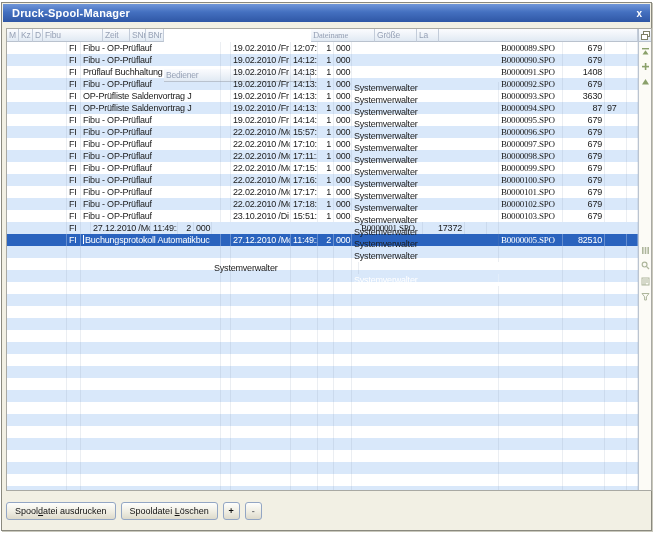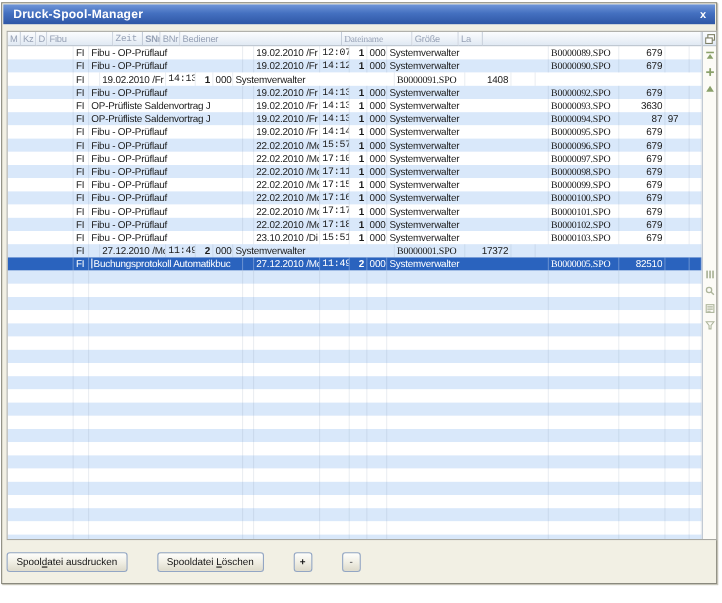--- a/index.html
+++ b/index.html
@@ -38,36 +38,36 @@
   .trow{display:flex;height:12px;background:#FFFFFF;padding-left:48px;}
   .trow.alt{background:var(--row-alt);}
   .trow.selected{background:var(--selection);color:#FFFFFF;}
   .tcell{height:12px;font-size:9px;color:#1A1A1A;letter-spacing:-.2px;
          border-right:1px solid rgba(130,150,175,0.16);
          padding:1px 2px 0 2px;white-space:nowrap;overflow:hidden;}
   .trow.selected .tcell{color:#FFFFFF;border-right:1px solid rgba(255,255,255,0.28);}
   .al-right{text-align:right;} .al-center{text-align:center;}
 
   .col-m{width:12px;} .col-kz{width:14px;} .col-bez{width:140px;} .col-d{width:10px;}
-  .col-datum{width:60px;} .col-zeit{width:27px;font-family:Liberation Mono, monospace;} .col-snr{width:16px;font-weight:bold;} .col-bnr{width:18px;}
-  .col-bed{width:147px;} .col-datei{width:64px;font-family:Liberation Serif, serif;} .col-groesse{width:42px;} .col-la{width:22px;}
+  .col-datum{width:60px;} .col-zeit{width:27px;} .col-snr{width:16px;} .col-bnr{width:18px;}
+  .col-bed{width:147px;margin-top:40px;} .col-datei{width:64px;font-family:Liberation Serif, serif;} .col-groesse{width:42px;} .col-la{width:22px;}
   .col-extra{flex:1;}
 
   .caret{display:inline-block;width:1px;height:9px;background:#FFFFFF;margin-right:1px;vertical-align:-1px;}
 
   
   .side-strip{position:absolute;top:0;right:0;bottom:0;width:13px;
               background:#FCFBF6;border-left:1px solid #BBC4D0;}
   .chooser-btn{height:13px;width:100%;border:none;border-bottom:1px solid #B9C2CE;
                background:linear-gradient(180deg,#FBFCFE,#E0E9F3);
                display:flex;align-items:center;justify-content:center;padding:0;}
   .strip-icon{position:absolute;left:2px;width:9px;height:9px;display:block;}
 
   
-  .footer{position:absolute;left:4px;top:499px;display:flex;align-items:center;gap:22px;}
+  .footer{position:absolute;left:4px;top:499px;display:flex;align-items:center;}
   .btn{height:18px;border:1px solid #93A6C4;border-radius:3px;
        background:linear-gradient(180deg,#FEFEFC 0%,#EFEDE2 55%,#DDDACB 100%);
        font-family:"Liberation Sans", sans-serif;font-size:9px;color:#111111;
        padding:0 8px;margin-right:5px;display:inline-flex;align-items:center;white-space:pre;}
   .btn .u{text-decoration:underline;}
   .btn.small{width:17px;padding:0;justify-content:center;font-weight:bold;}
   .btn.dim{color:#777777;}
 </style>
 </head>
 <body>
@@ -124,20 +124,21 @@
             <div class="tcell col-bnr al-center">000</div>
             <div class="tcell col-bed">Systemverwalter</div>
             <div class="tcell col-datei">B0000090.SPO</div>
             <div class="tcell col-groesse al-right">679</div>
             <div class="tcell col-la"></div>
             <div class="tcell col-extra"></div>
           </div>
           <div class="trow ">
             <div class="tcell col-m"></div>
             <div class="tcell col-kz">FI</div>
+            <div class="tcell col-bez">Prüflauf Buchhaltung</div>
             <div class="tcell col-d"></div>
             <div class="tcell col-datum al-right">19.02.2010 /Fr</div>
             <div class="tcell col-zeit">14:13:2</div>
             <div class="tcell col-snr al-right">1</div>
             <div class="tcell col-bnr al-center">000</div>
             <div class="tcell col-bed">Systemverwalter</div>
             <div class="tcell col-datei">B0000091.SPO</div>
             <div class="tcell col-groesse al-right">1408</div>
             <div class="tcell col-la"></div>
             <div class="tcell col-extra"></div>

